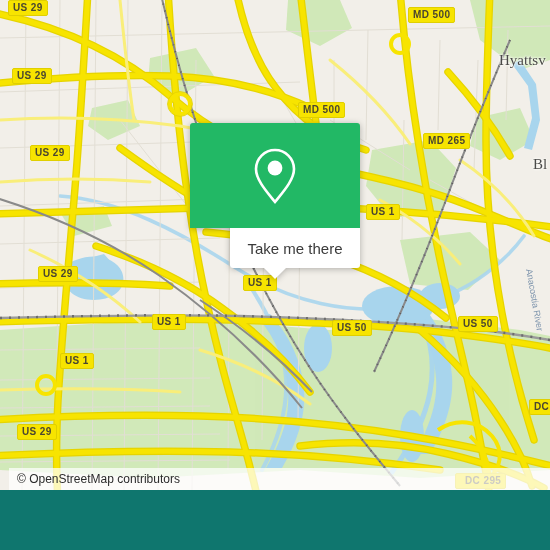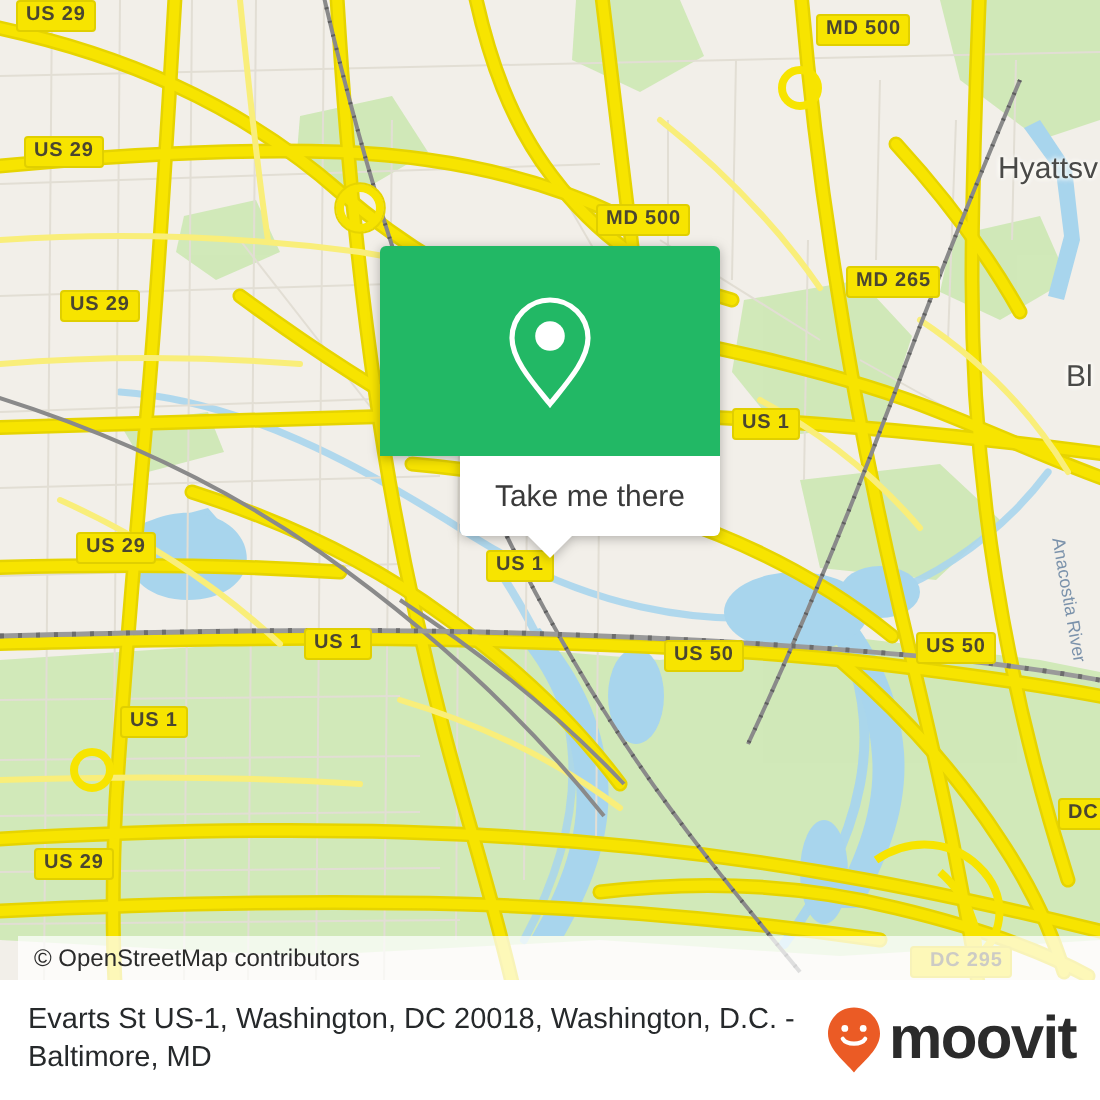--- a/index.html
+++ b/index.html
@@ -54,26 +54,25 @@
     border-radius: 2px;
     white-space: nowrap;
     box-sizing: content-box;
     text-align: center;
   }
 
   
   .place-label {
     position: absolute;
     color: #4a4a48;
-    font-family: Liberation Sans, sans-serif;
+    font-family: Liberation Serif, serif;
     font-size: 15px;
     font-weight: normal;
     white-space: nowrap;
     text-shadow: 0 0 3px #fdfcf8, 0 0 3px #fdfcf8, 0 0 2px #fdfcf8;
-    margin-top: 24px;
   }
   .river-label {
     position: absolute;
     color: #7b92ab;
     font-family: "Liberation Sans", sans-serif;
     font-size: 9px;
     white-space: nowrap;
     transform-origin: 0 0;
   }
 
@@ -417,27 +416,14 @@
         <span>Take me there</span>
       </div>
       <div class="popup-tail"></div>
     </div>
 
     <div class="attribution">
       <span>© OpenStreetMap contributors</span>
     </div>
   </div>
 
-  <div class="caption-bar">
-    <div class="caption-text">Evarts St US-1, Washington, DC 20018, Washington, D.C. - Baltimore, MD</div>
-    <div class="brand">
-      <svg width="28" height="34" viewBox="0 0 28 34" xmlns="http://www.w3.org/2000/svg">
-        <path d="M14 0.8 C6.8 0.8 1 6.6 1 13.8 C1 21.6 9.2 27.6 14 33.2
-                 C18.8 27.6 27 21.6 27 13.8 C27 6.6 21.2 0.8 14 0.8 Z" fill="#eb5b25"></path>
-        <circle cx="9.4" cy="11.2" r="1.7" fill="#ffffff"></circle>
-        <circle cx="18.6" cy="11.2" r="1.7" fill="#ffffff"></circle>
-        <path d="M8.4 16.4 C10.4 19.6 17.6 19.6 19.6 16.4" fill="none" stroke="#ffffff" stroke-width="2.1" stroke-linecap="round"></path>
-      </svg>
-      <span class="brand-word">moovit</span>
-    </div>
-  </div>
 
 </div>
 
 </body></html>

